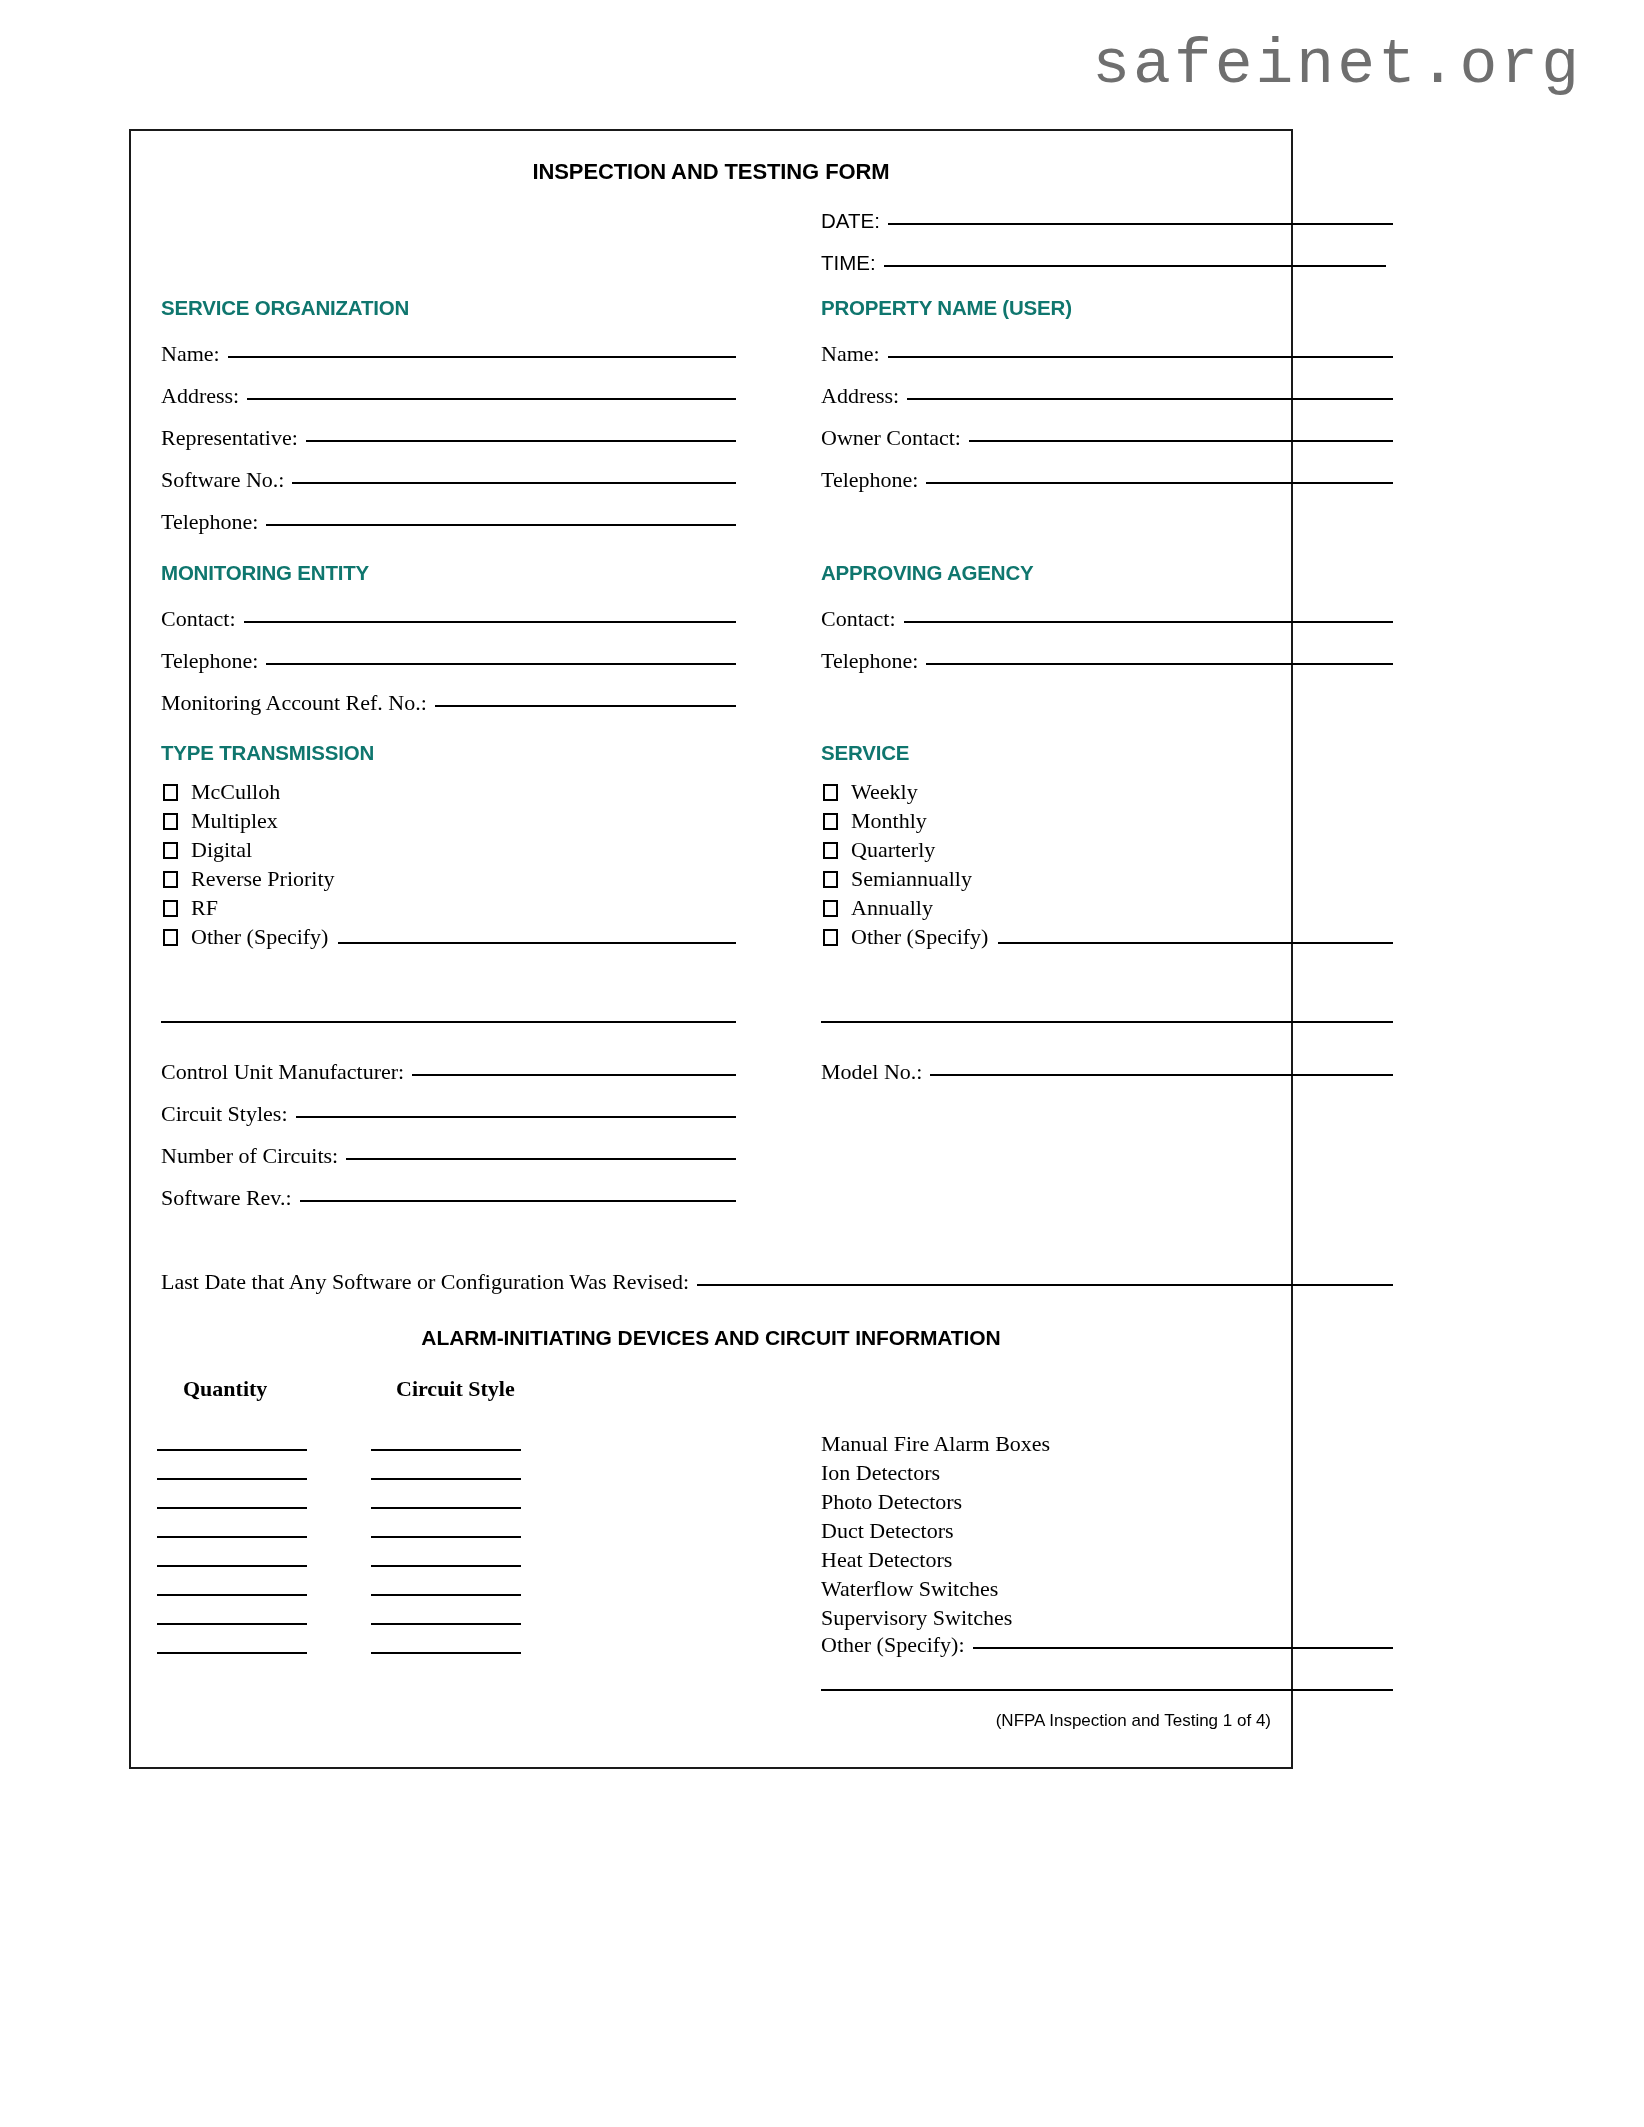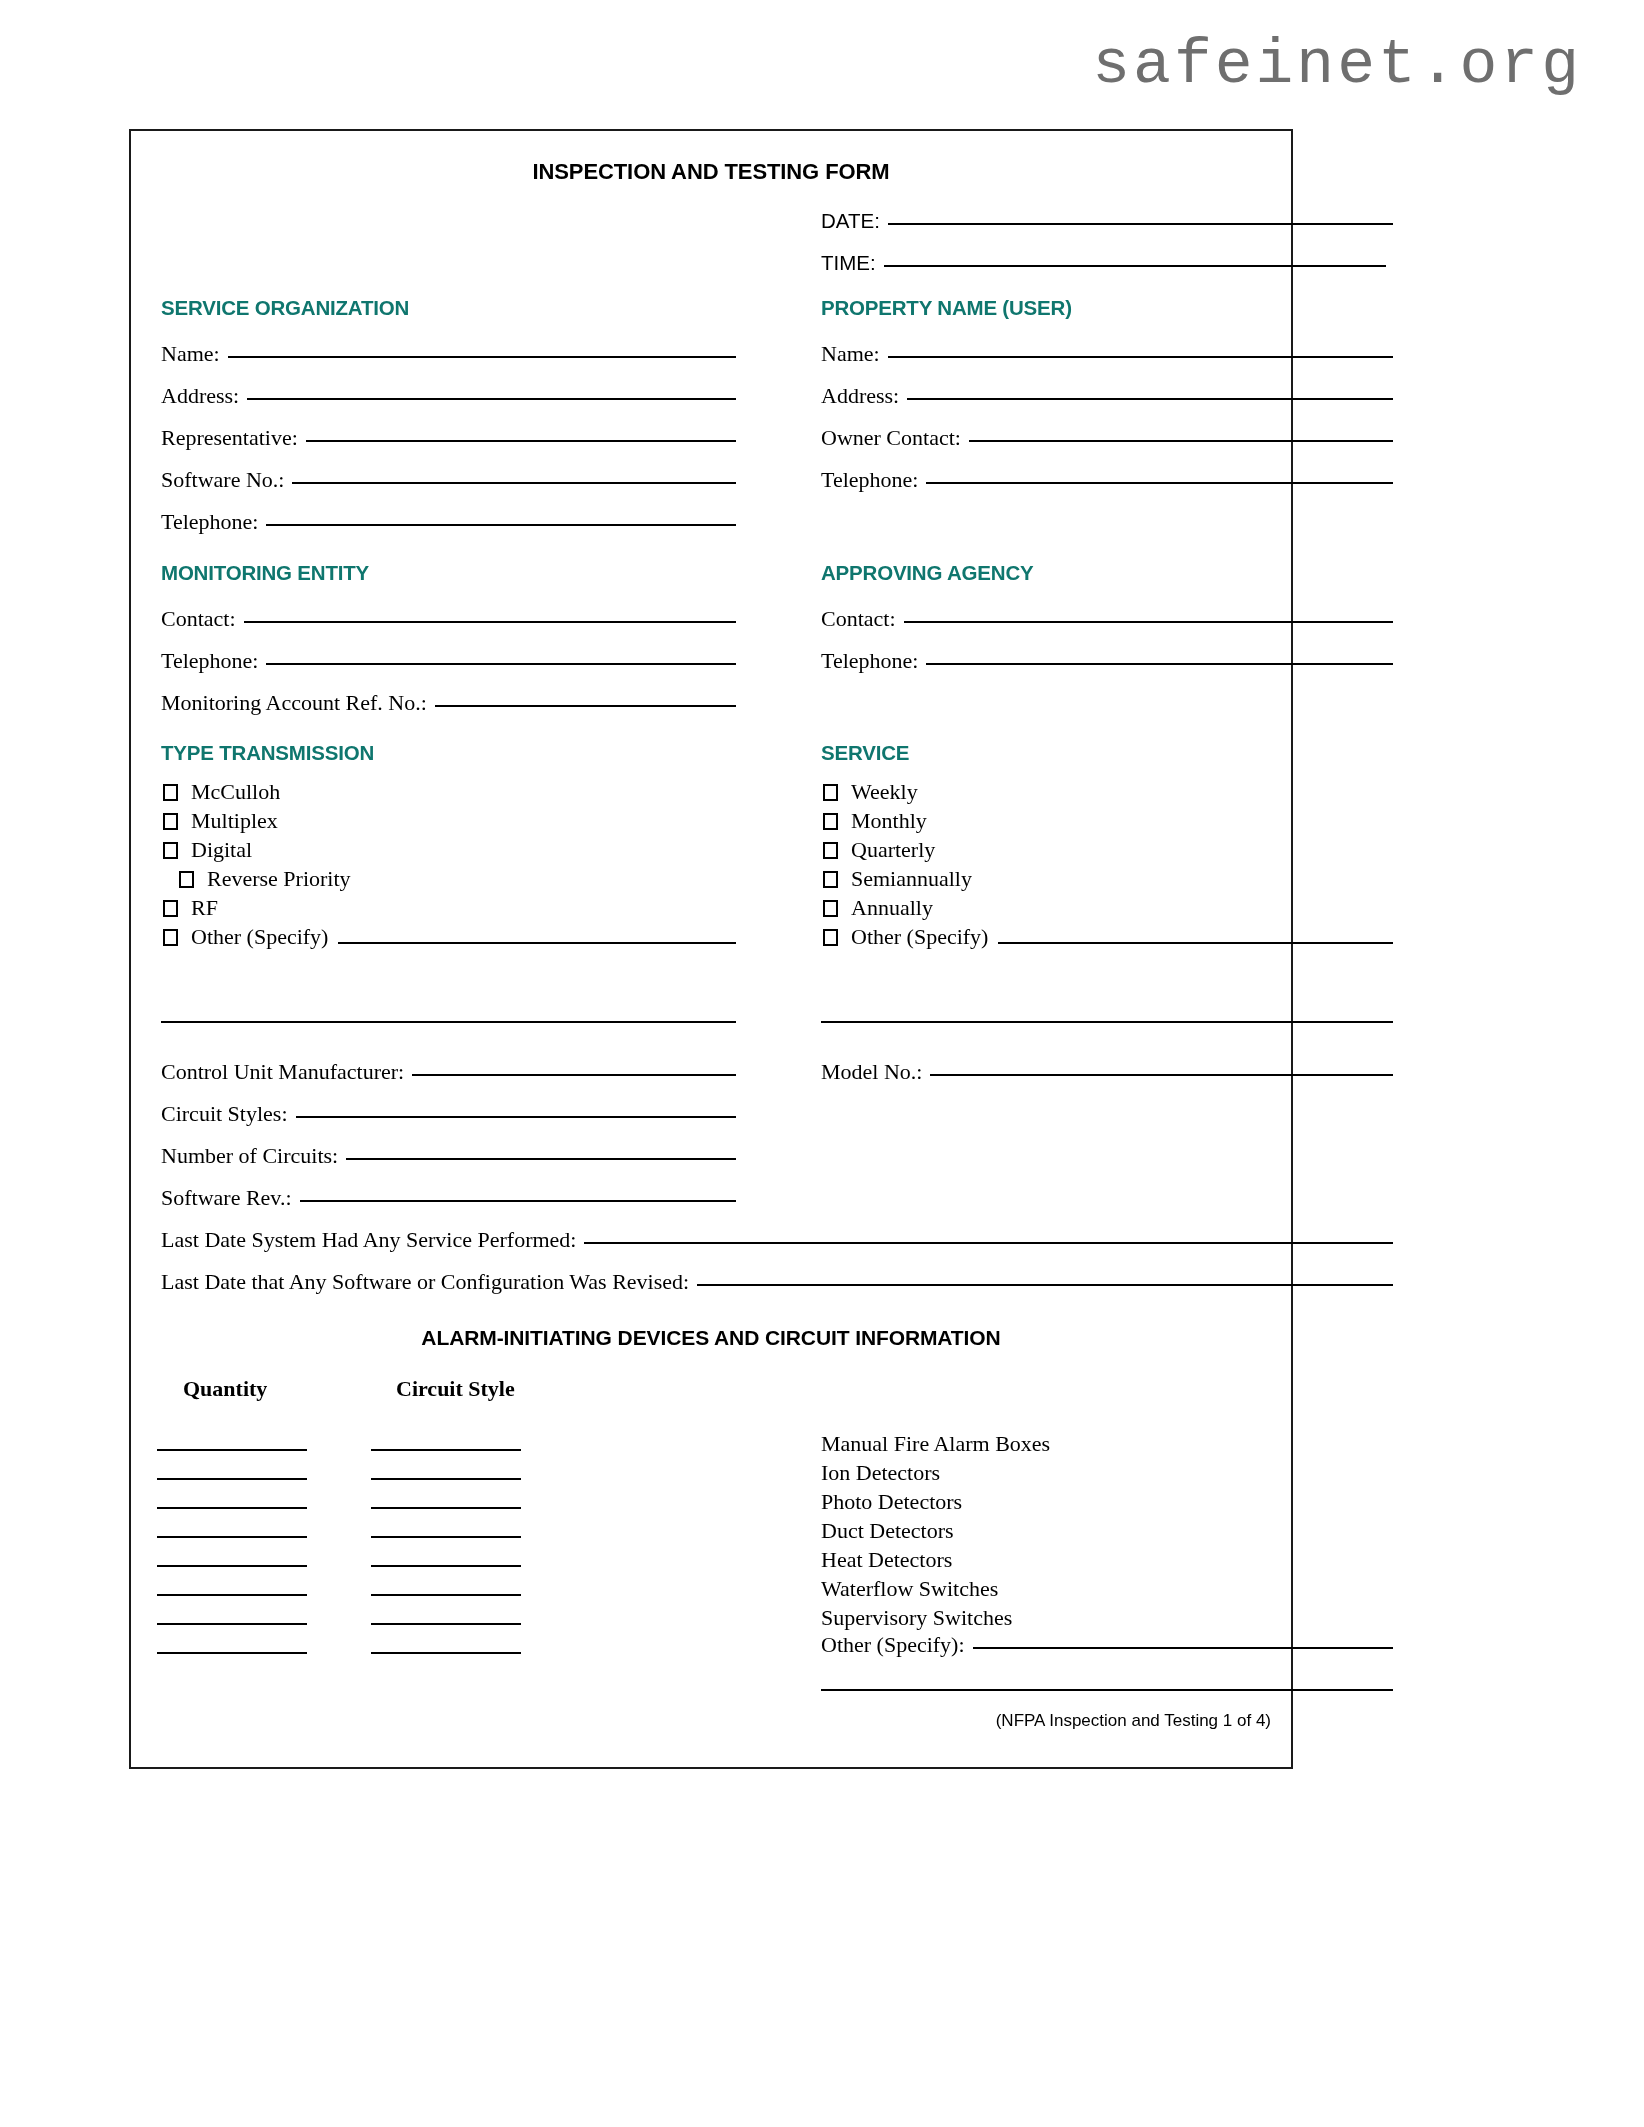--- a/index.html
+++ b/index.html
@@ -246,21 +246,21 @@
       <span class="ctext">McCulloh</span>
     </div>
     <div class="cbrow" style="left:32px; top:679px;">
       <span class="cbox"></span>
       <span class="ctext">Multiplex</span>
     </div>
     <div class="cbrow" style="left:32px; top:708px;">
       <span class="cbox"></span>
       <span class="ctext">Digital</span>
     </div>
-    <div class="cbrow" style="left:32px; top:737px;margin-left:16px;">
+    <div class="cbrow" style="left:32px; top:737px;">
       <span class="cbox"></span>
       <span class="ctext">Reverse Priority</span>
     </div>
     <div class="cbrow" style="left:32px; top:766px;">
       <span class="cbox"></span>
       <span class="ctext">RF</span>
     </div>
     <div class="cbrow" style="left:32px; top:795px; width:573px;">
       <span class="cbox"></span>
       <span class="ctext">Other (Specify)</span>
@@ -312,24 +312,20 @@
     <div class="frow" style="left:30px; top:1056px; width:575px;">
       <span class="lbl">Software Rev.:</span>
       <span class="rule"></span>
     </div>
 
     <div class="frow" style="left:690px; top:930px; width:572px;">
       <span class="lbl">Model No.:</span>
       <span class="rule"></span>
     </div>
 
-    <div class="frow" style="left:30px; top:1098px; width:1232px;">
-      <span class="lbl">Last Date System Had Any Service Performed:</span>
-      <span class="rule"></span>
-    </div>
     <div class="frow" style="left:30px; top:1140px; width:1232px;">
       <span class="lbl">Last Date that Any Software or Configuration Was Revised:</span>
       <span class="rule"></span>
     </div>
 
     <div class="title" style="top:1195px; font-size:21px;">ALARM-INITIATING DEVICES AND CIRCUIT INFORMATION</div>
 
     <div class="colhead" style="left:52px; top:1245px;">Quantity</div>
     <div class="colhead" style="left:265px; top:1245px;">Circuit Style</div>
 

